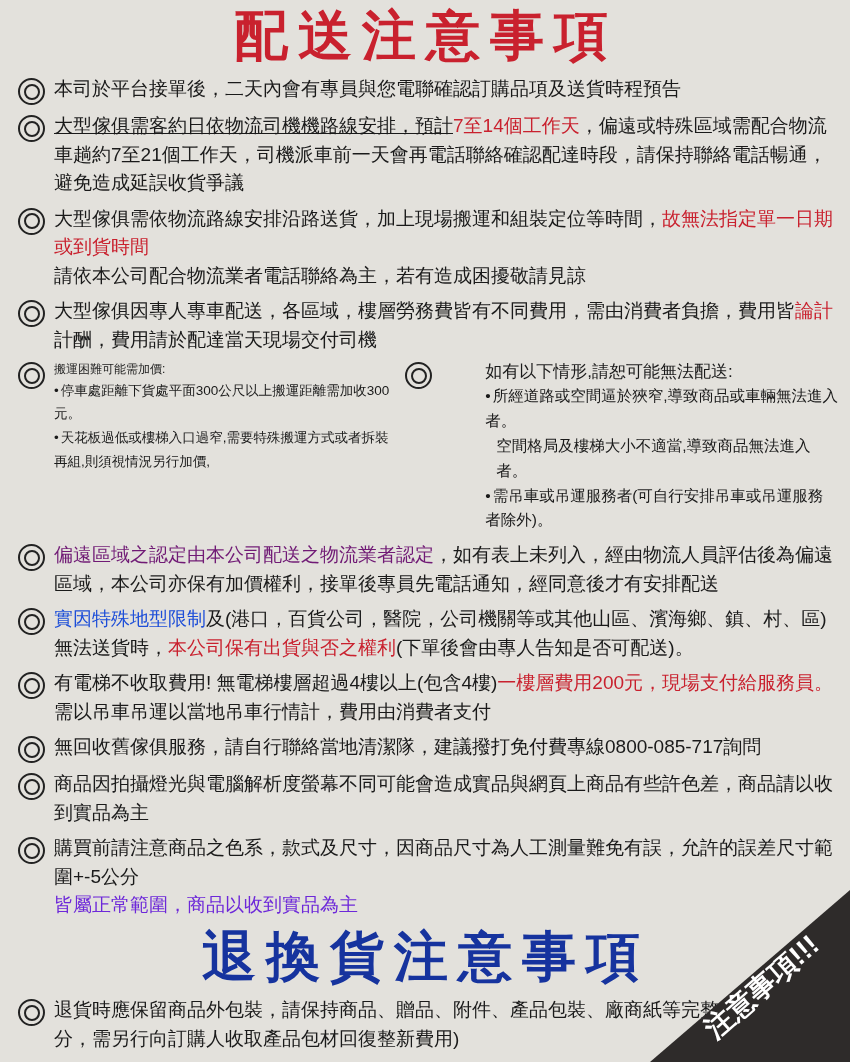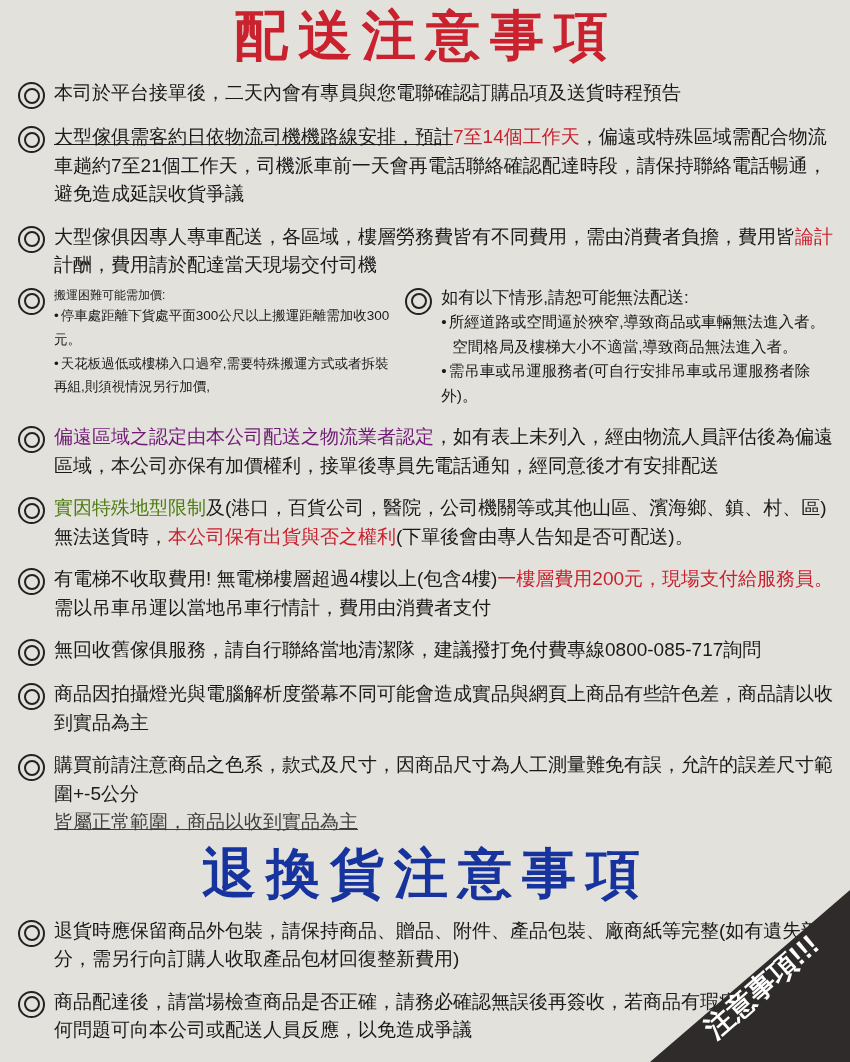--- a/index.html
+++ b/index.html
@@ -17,21 +17,21 @@
     font-size:54px;
     font-weight:bold;
     letter-spacing:10px;
     margin:2px 0 10px 0;
     line-height:1.1;
   }
   .items{margin:0;}
   .item{
     display:flex;
     align-items:flex-start;
-    margin:14px 0 7px 0;
+    margin:3px 0 7px 0;
     font-size:19px;
     line-height:1.5;
   }
   .ring{
     flex:0 0 auto;
     width:23px;height:23px;
     border:2px solid #222;
     border-radius:50%;
     display:flex;align-items:center;justify-content:center;
     margin:3px 9px 0 4px;
@@ -44,21 +44,21 @@
   .item-text{margin:0;flex:1;}
   
   .cols{
     display:flex;
     align-items:flex-start;
     margin:0 0 8px 0;
   }
   .col{display:flex;align-items:flex-start;}
   .col .ring{margin-top:1px;}
   .col-left{flex:0 0 47%;}
-  .col-right{flex:1;}
+  .col-right{flex:1;gap:44px;}
   .col-body{flex:1;}
   .col-left .col-header{font-size:12px;line-height:1.45;}
   .col-left .col-line{font-size:13.5px;line-height:1.75;}
   .col-right .col-header{font-size:17px;line-height:1.35;}
   .col-right .col-line{font-size:15.5px;line-height:1.6;}
   .col-line .dot{margin-right:2px;}
   .col-line.no-marker{padding-left:11px;}
   .ribbon{
     position:absolute;
     right:0;bottom:0;
@@ -93,20 +93,26 @@
       <div class="item">
         <span class="ring">
           <i></i>
         </span>
         <p class="item-text"><span style="color: rgb(26, 26, 26); text-decoration: underline;">大型傢俱需客約日依物流司機機路線安排，預計</span><span style="color: rgb(201, 33, 46);">7至14個工作天</span><span style="color: rgb(26, 26, 26);">，偏遠或特殊區域需配合物流車趟約7至21個工作天，司機派車前一天會再電話聯絡確認配達時段，請保持聯絡電話暢通，避免造成延誤收貨爭議</span></p>
       </div>
       <div class="item">
         <span class="ring">
           <i></i>
         </span>
+        <p class="item-text"><span style="color: rgb(26, 26, 26);">大型傢俱需依物流路線安排沿路送貨，加上現場搬運和組裝定位等時間，</span><span style="color: rgb(201, 33, 46);">故無法指定單一日期或到貨時間</span><br><span style="color: rgb(26, 26, 26);">請依本公司配合物流業者電話聯絡為主，若有造成困擾敬請見諒</span></p>
+      </div>
+      <div class="item">
+        <span class="ring">
+          <i></i>
+        </span>
         <p class="item-text"><span style="color: rgb(26, 26, 26);">大型傢俱因專人專車配送，各區域，樓層勞務費皆有不同費用，需由消費者負擔，費用皆</span><span style="color: rgb(201, 33, 46);">論計</span><span style="color: rgb(26, 26, 26);">計酬，費用請於配達當天現場交付司機</span></p>
       </div>
     </div>
 
   <div class="cols">
     <div class="col col-left">
       <span class="ring">
           <i></i>
         </span>
       <div class="col-body">
@@ -136,21 +142,21 @@
       <div class="item">
         <span class="ring">
           <i></i>
         </span>
         <p class="item-text"><span style="color: #701a75;">偏遠區域之認定由本公司配送之物流業者認定</span><span style="color: rgb(26, 26, 26);">，如有表上未列入，經由物流人員評估後為偏遠區域，本公司亦保有加價權利，接單後專員先電話通知，經同意後才有安排配送</span></p>
       </div>
       <div class="item">
         <span class="ring">
           <i></i>
         </span>
-        <p class="item-text"><span style="color: #4d7c0f;">實因特殊地型限制</span><span style="color: rgb(26, 26, 26);">及(港口，百貨公司，醫院，公司機關等或其他山區、濱海鄉、鎮、村、區)無法送貨時，</span><span style="color: rgb(201, 33, 46);">本公司保有出貨與否之權利</span><span style="color: rgb(26, 26, 26);">(下單後會由專人告知是否可配送)。</span></p>
+        <p class="item-text"><span style="color: #1d4ed8;">實因特殊地型限制</span><span style="color: rgb(26, 26, 26);">及(港口，百貨公司，醫院，公司機關等或其他山區、濱海鄉、鎮、村、區)無法送貨時，</span><span style="color: rgb(201, 33, 46);">本公司保有出貨與否之權利</span><span style="color: rgb(26, 26, 26);">(下單後會由專人告知是否可配送)。</span></p>
       </div>
       <div class="item">
         <span class="ring">
           <i></i>
         </span>
         <p class="item-text"><span style="color: rgb(26, 26, 26);">有電梯不收取費用! 無電梯樓層超過4樓以上(包含4樓)</span><span style="color: rgb(201, 33, 46);">一樓層費用200元，現場支付給服務員。</span><br><span style="color: rgb(26, 26, 26);">需以吊車吊運以當地吊車行情計，費用由消費者支付</span></p>
       </div>
       <div class="item">
         <span class="ring">
           <i></i>
@@ -160,21 +166,21 @@
       <div class="item">
         <span class="ring">
           <i></i>
         </span>
         <p class="item-text"><span style="color: rgb(26, 26, 26);">商品因拍攝燈光與電腦解析度螢幕不同可能會造成實品與網頁上商品有些許色差，商品請以收到實品為主</span></p>
       </div>
       <div class="item">
         <span class="ring">
           <i></i>
         </span>
-        <p class="item-text"><span style="color: rgb(26, 26, 26);">購買前請注意商品之色系，款式及尺寸，因商品尺寸為人工測量難免有誤，允許的誤差尺寸範圍+-5公分</span><br><span style="color: #404040; text-decoration: underline;">皆屬正常範圍，商品以收到實品為主</span></p>
+        <p class="item-text"><span style="color: rgb(26, 26, 26);">購買前請注意商品之色系，款式及尺寸，因商品尺寸為人工測量難免有誤，允許的誤差尺寸範圍+-5公分</span><br><span style="color: #6d28d9;">皆屬正常範圍，商品以收到實品為主</span></p>
       </div>
     </div>
 
   <h1 class="big-title" id="returns-title" style="color: rgb(22, 51, 158);">退換貨注意事項</h1>
 
   <div class="items" id="returns-items">
       <div class="item">
         <span class="ring">
           <i></i>
         </span>

